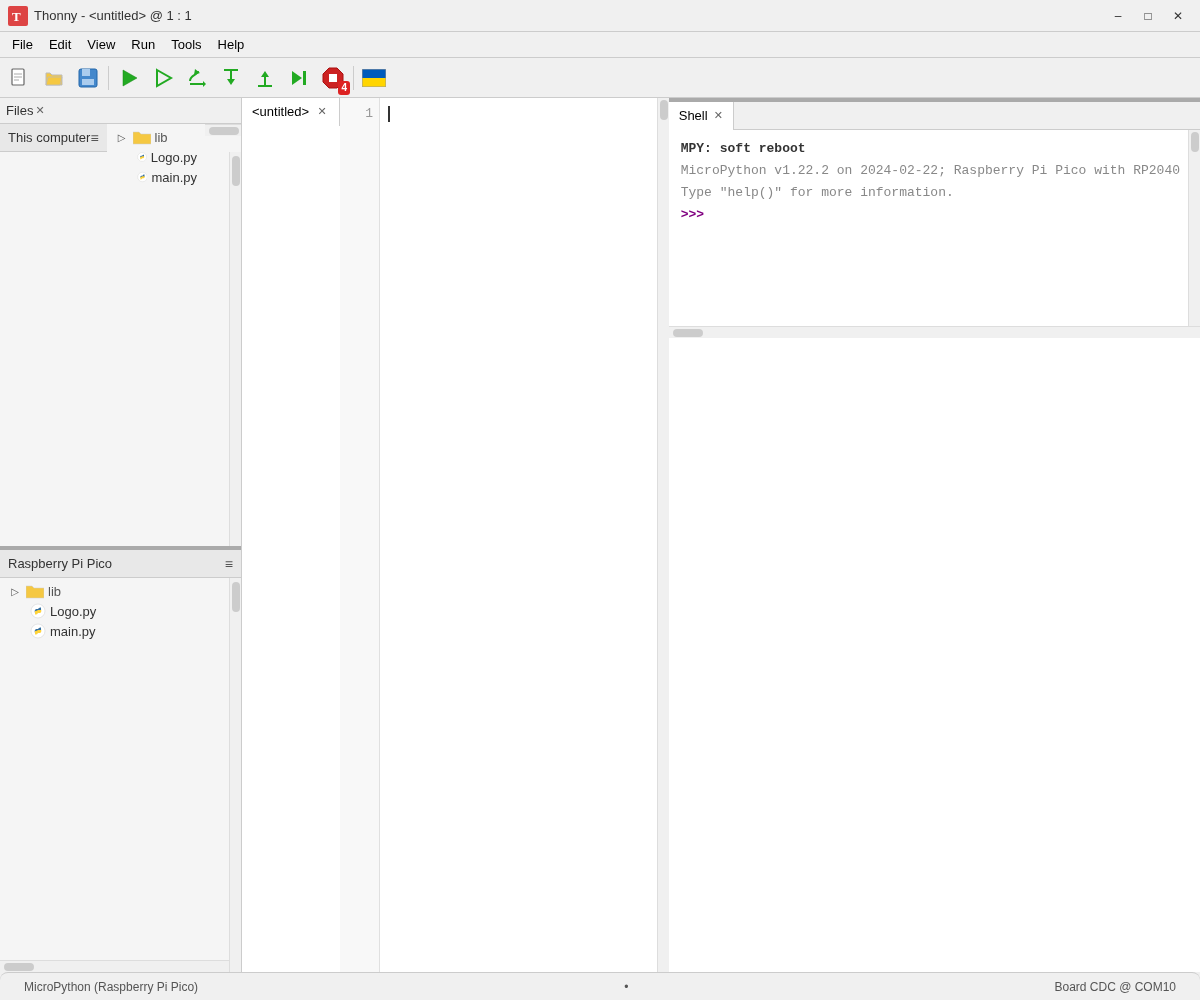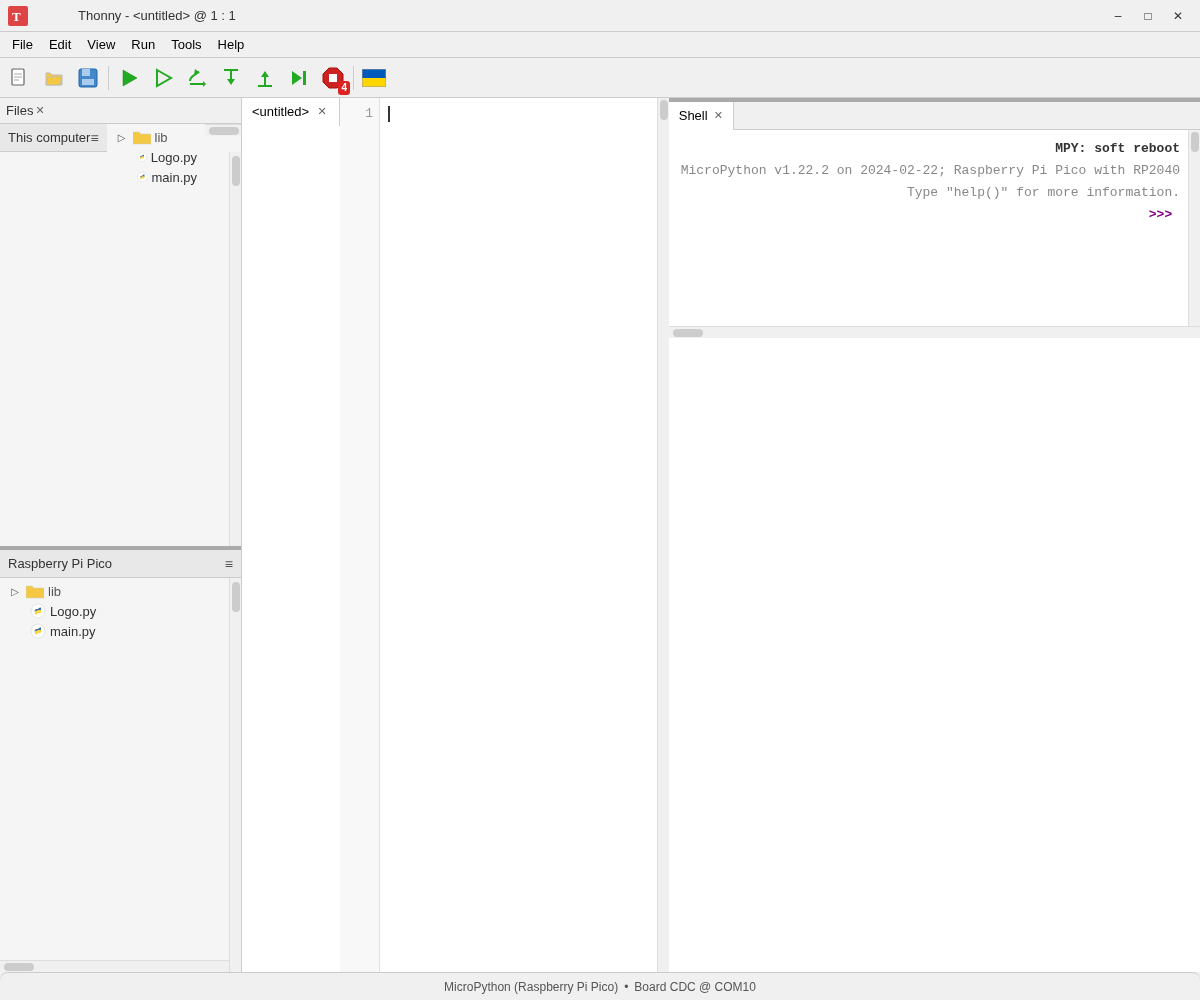--- a/index.html
+++ b/index.html
@@ -27,21 +27,20 @@
       align-items: center;
       gap: 6px;
     }
     #app-icon {
       width: 20px;
       height: 20px;
     }
     #title-text {
       font-size: 13px;
       color: #333;
-      margin-left: 44px;
     }
     #title-bar-right {
       display: flex;
       align-items: center;
       gap: 2px;
     }
     .win-btn {
       width: 28px;
       height: 22px;
       border: none;
@@ -262,39 +261,38 @@
       gap: 6px;
     }
     #shell-content {
       flex: 1;
       background: white;
       font-family: 'Courier New', monospace;
       font-size: 13px;
       padding: 8px 12px;
       overflow-y: auto;
       position: relative;
-      text-align: right;
     }
     .shell-line {
       line-height: 22px;
       white-space: pre;
     }
     .shell-bold { font-weight: bold; color: #333; }
     .shell-gray { color: #888; }
     .shell-prompt { color: #800080; font-weight: bold; }
 
     
     #status-bar {
       height: 28px;
       background: #f0f0f0;
       border-top: 1px solid #ccc;
       display: flex;
       align-items: center;
-      justify-content: center;
-      padding: 0 12px;
+      justify-content: space-between;
+      padding: 0 24px;
       font-size: 12px;
       color: #555;
       gap: 6px;
       border-radius: 8px;
     }
 
     
     svg { display: block; }
 
     

